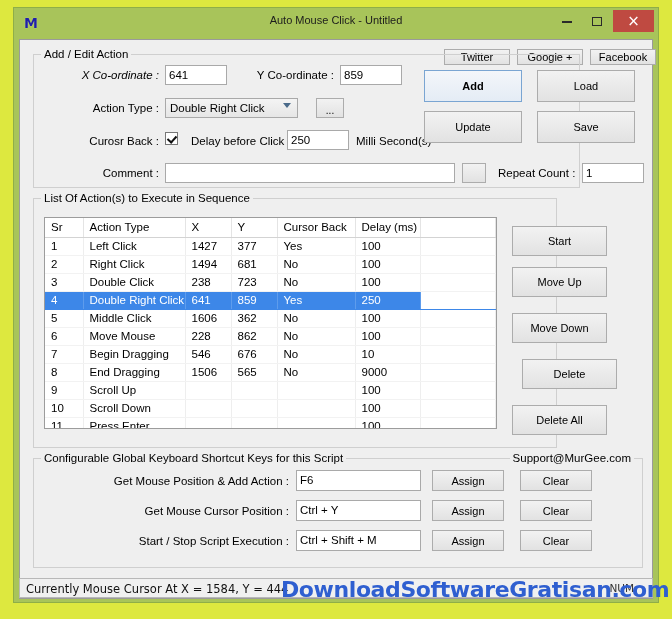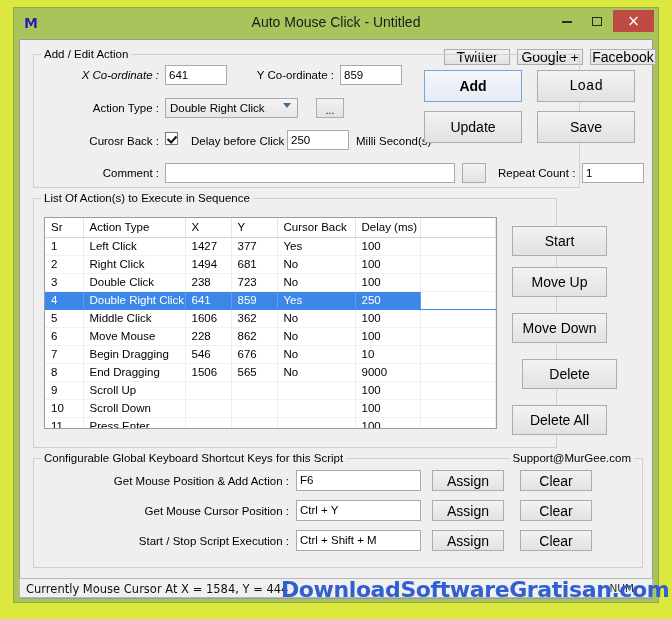--- a/index.html
+++ b/index.html
@@ -46,21 +46,21 @@
     line-height: 18px;
     text-align: center;
     text-shadow: 0 0 1px #d7e69a;
   }
   #title-text {
     position: absolute;
     left: 0;
     right: 0;
     top: 6px;
     text-align: center;
-    font-size: 14px;
+    font-size: 11px;
     color: #1c1c1c;
     font-family: "Liberation Sans", sans-serif;
   }
   .wbtn {
     position: absolute;
     top: 2px;
     height: 22px;
     width: 30px;
     color: #2a2a2a;
     font-size: 12px;
@@ -145,21 +145,21 @@
     line-height: 15px;
     overflow: hidden;
     white-space: nowrap;
   }
 
   .btn {
     position: absolute;
     background: linear-gradient(#f2f2f2, #e2e2e2);
     border: 1px solid #acacac;
     box-sizing: border-box;
-    font-size: 14px;
+    font-size: 11px;
     font-family: "Liberation Sans", sans-serif;
     color: #000;
     text-align: center;
     white-space: nowrap;
     cursor: default;
   }
   .btn.default {
     border: 1px solid #7aa5d2;
     background: linear-gradient(#f3f6fa, #e4ecf5);
     font-weight: bold;
@@ -350,21 +350,21 @@
       <div class="lbl" style="left:322px; top:80px;">Milli Second(s)</div>
 
       <div class="lbl lbl-r" style="left:20px; top:112px; width:105px;">Comment :</div>
       <div class="tbox" style="left:131px; top:108px; width:290px; height:20px;" title=""></div>
       <div class="btn" style="left:428px; top:108px; width:24px; height:20px;"></div>
 
       <div class="lbl" style="left:464px; top:112px;">Repeat Count :</div>
       <div class="tbox" style="left:548px; top:108px; width:62px; height:20px;">1</div>
 
       <div class="btn default" style="left:390px; top:15px; width:98px; height:32px; line-height:31px;">Add</div>
-      <div class="btn" style="left:503px; top:15px; width:98px; height:32px; line-height:31px;font-family:Liberation Mono, monospace;">Load</div>
+      <div class="btn" style="left:503px; top:15px; width:98px; height:32px; line-height:31px;">Load</div>
       <div class="btn" style="left:390px; top:56px; width:98px; height:32px; line-height:31px;">Update</div>
       <div class="btn" style="left:503px; top:56px; width:98px; height:32px; line-height:31px;">Save</div>
     </div>
 
     <div class="groupbox" style="left:13px; top:158px; width:524px; height:250px;">
       <div class="gb-title">List Of Action(s) to Execute in Sequence</div>
 
       <div id="grid">
         <table class="lv">
           <thead>

